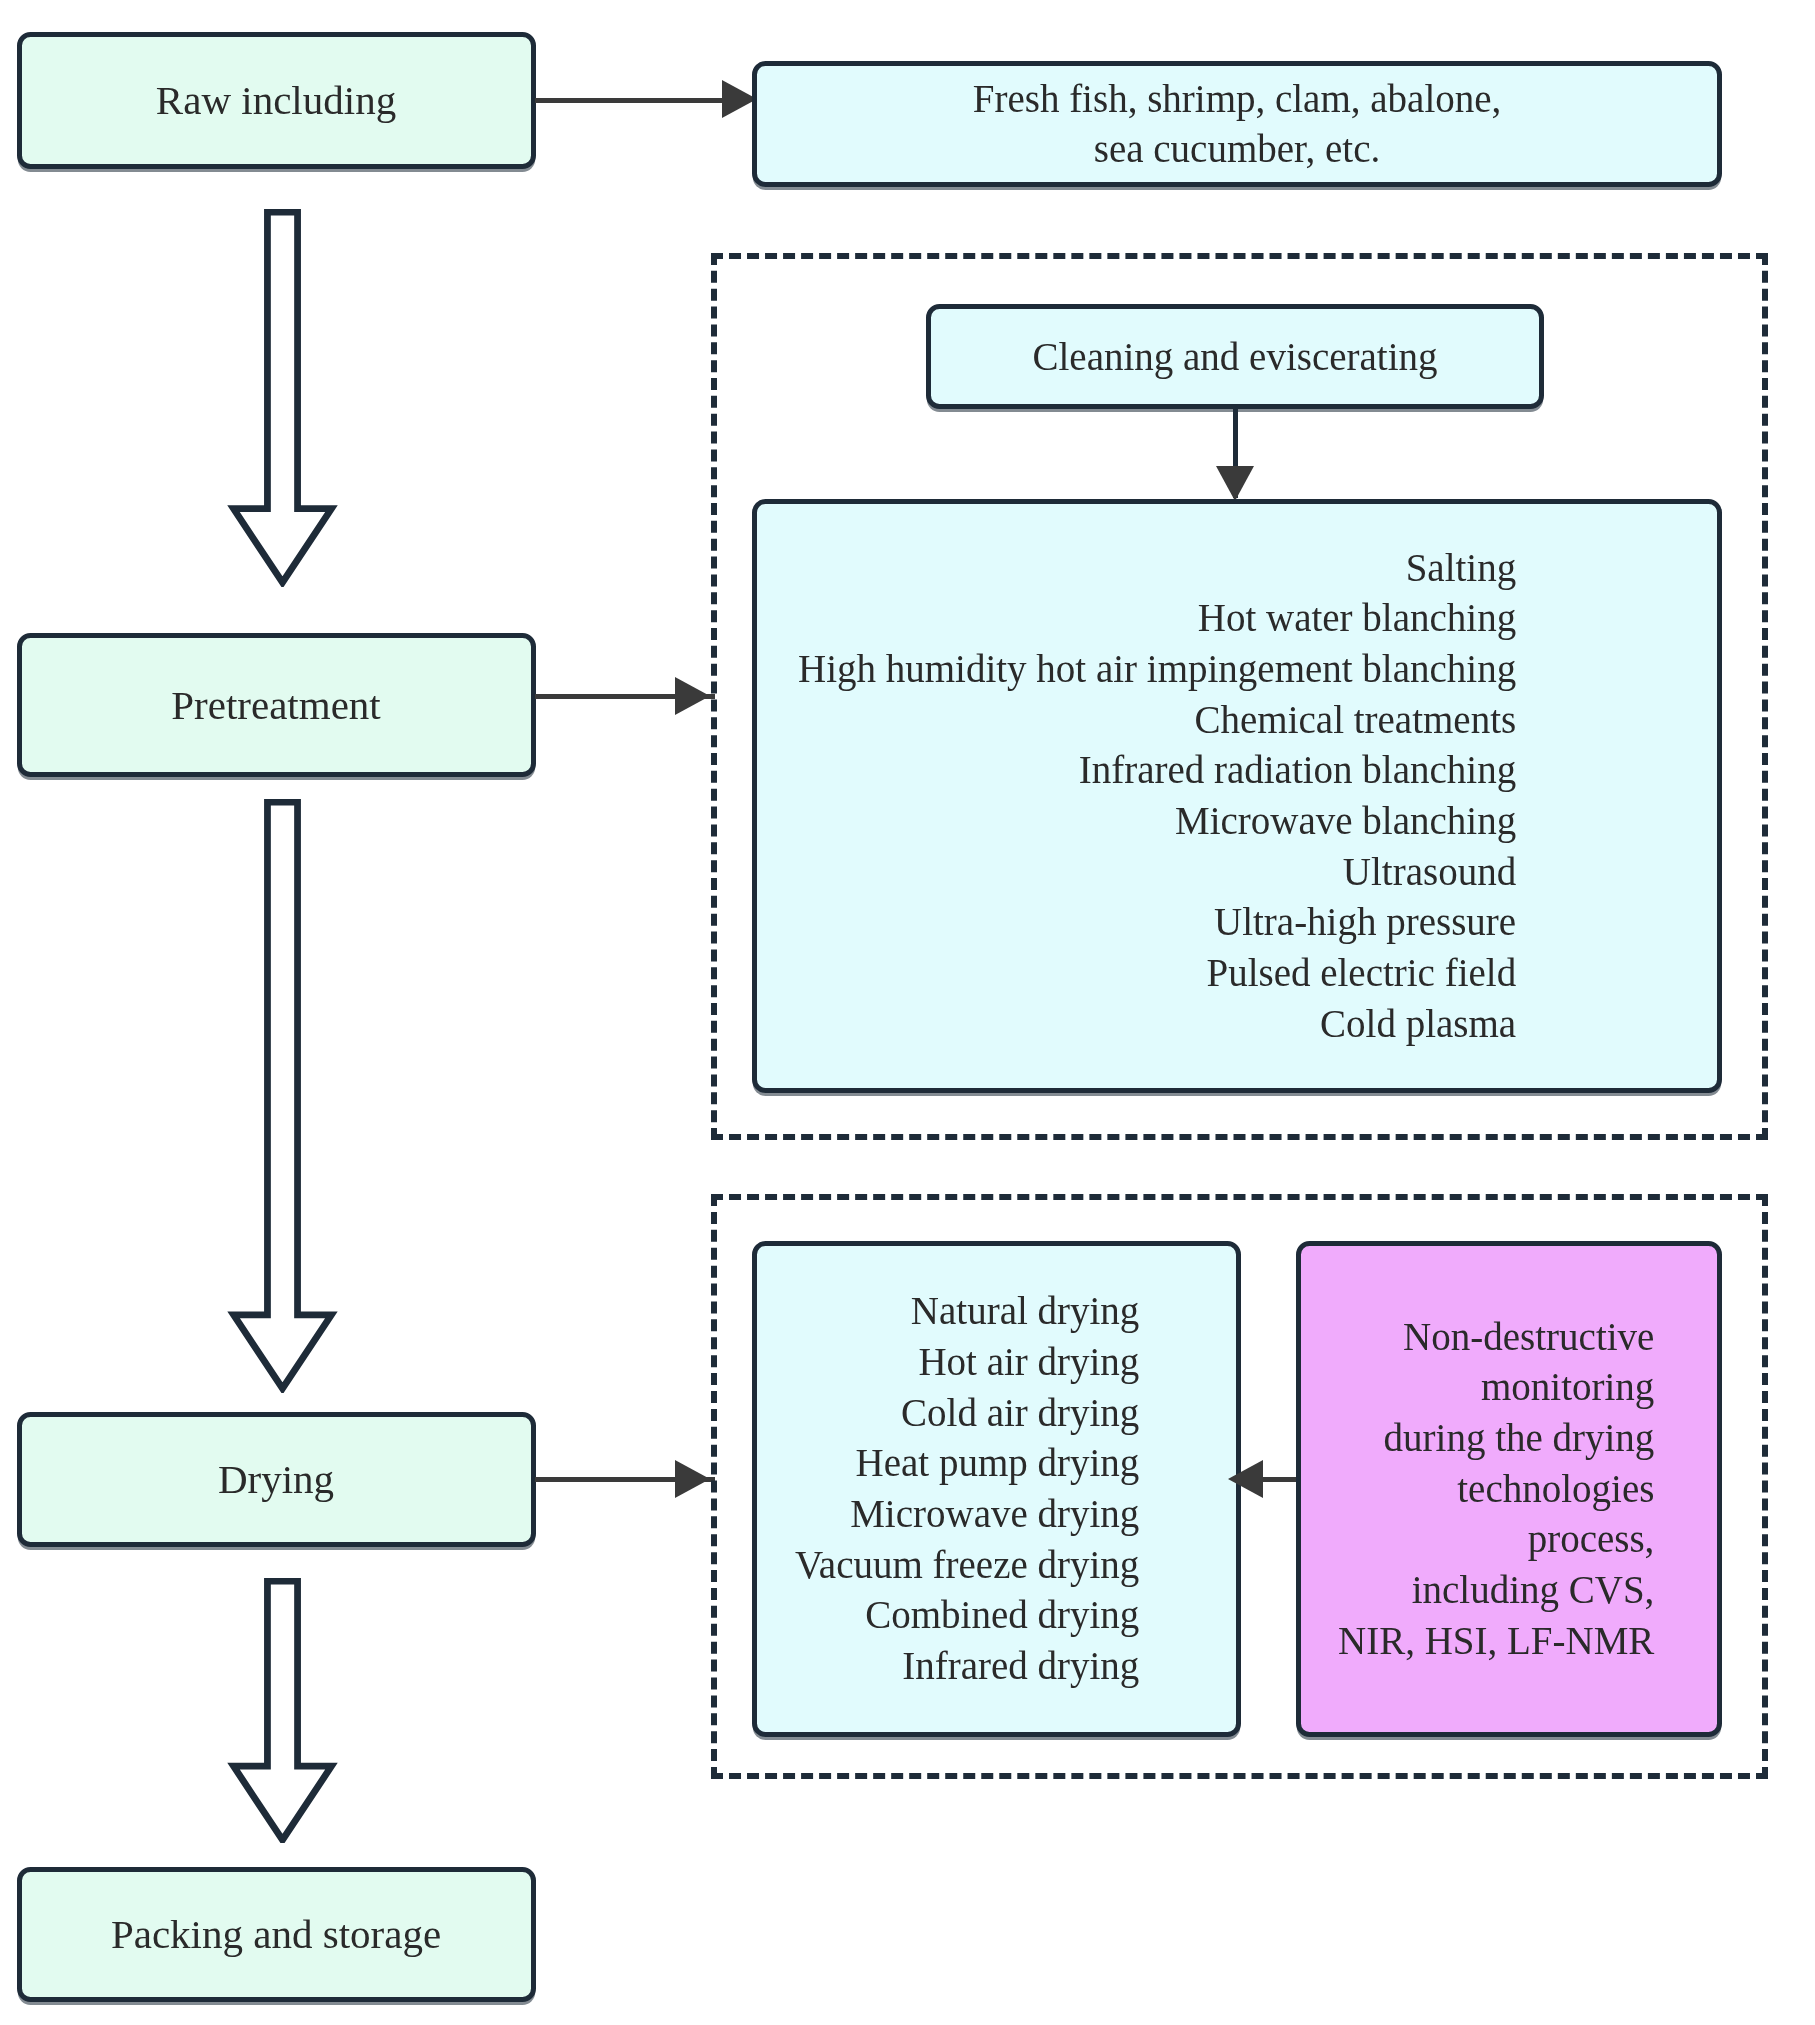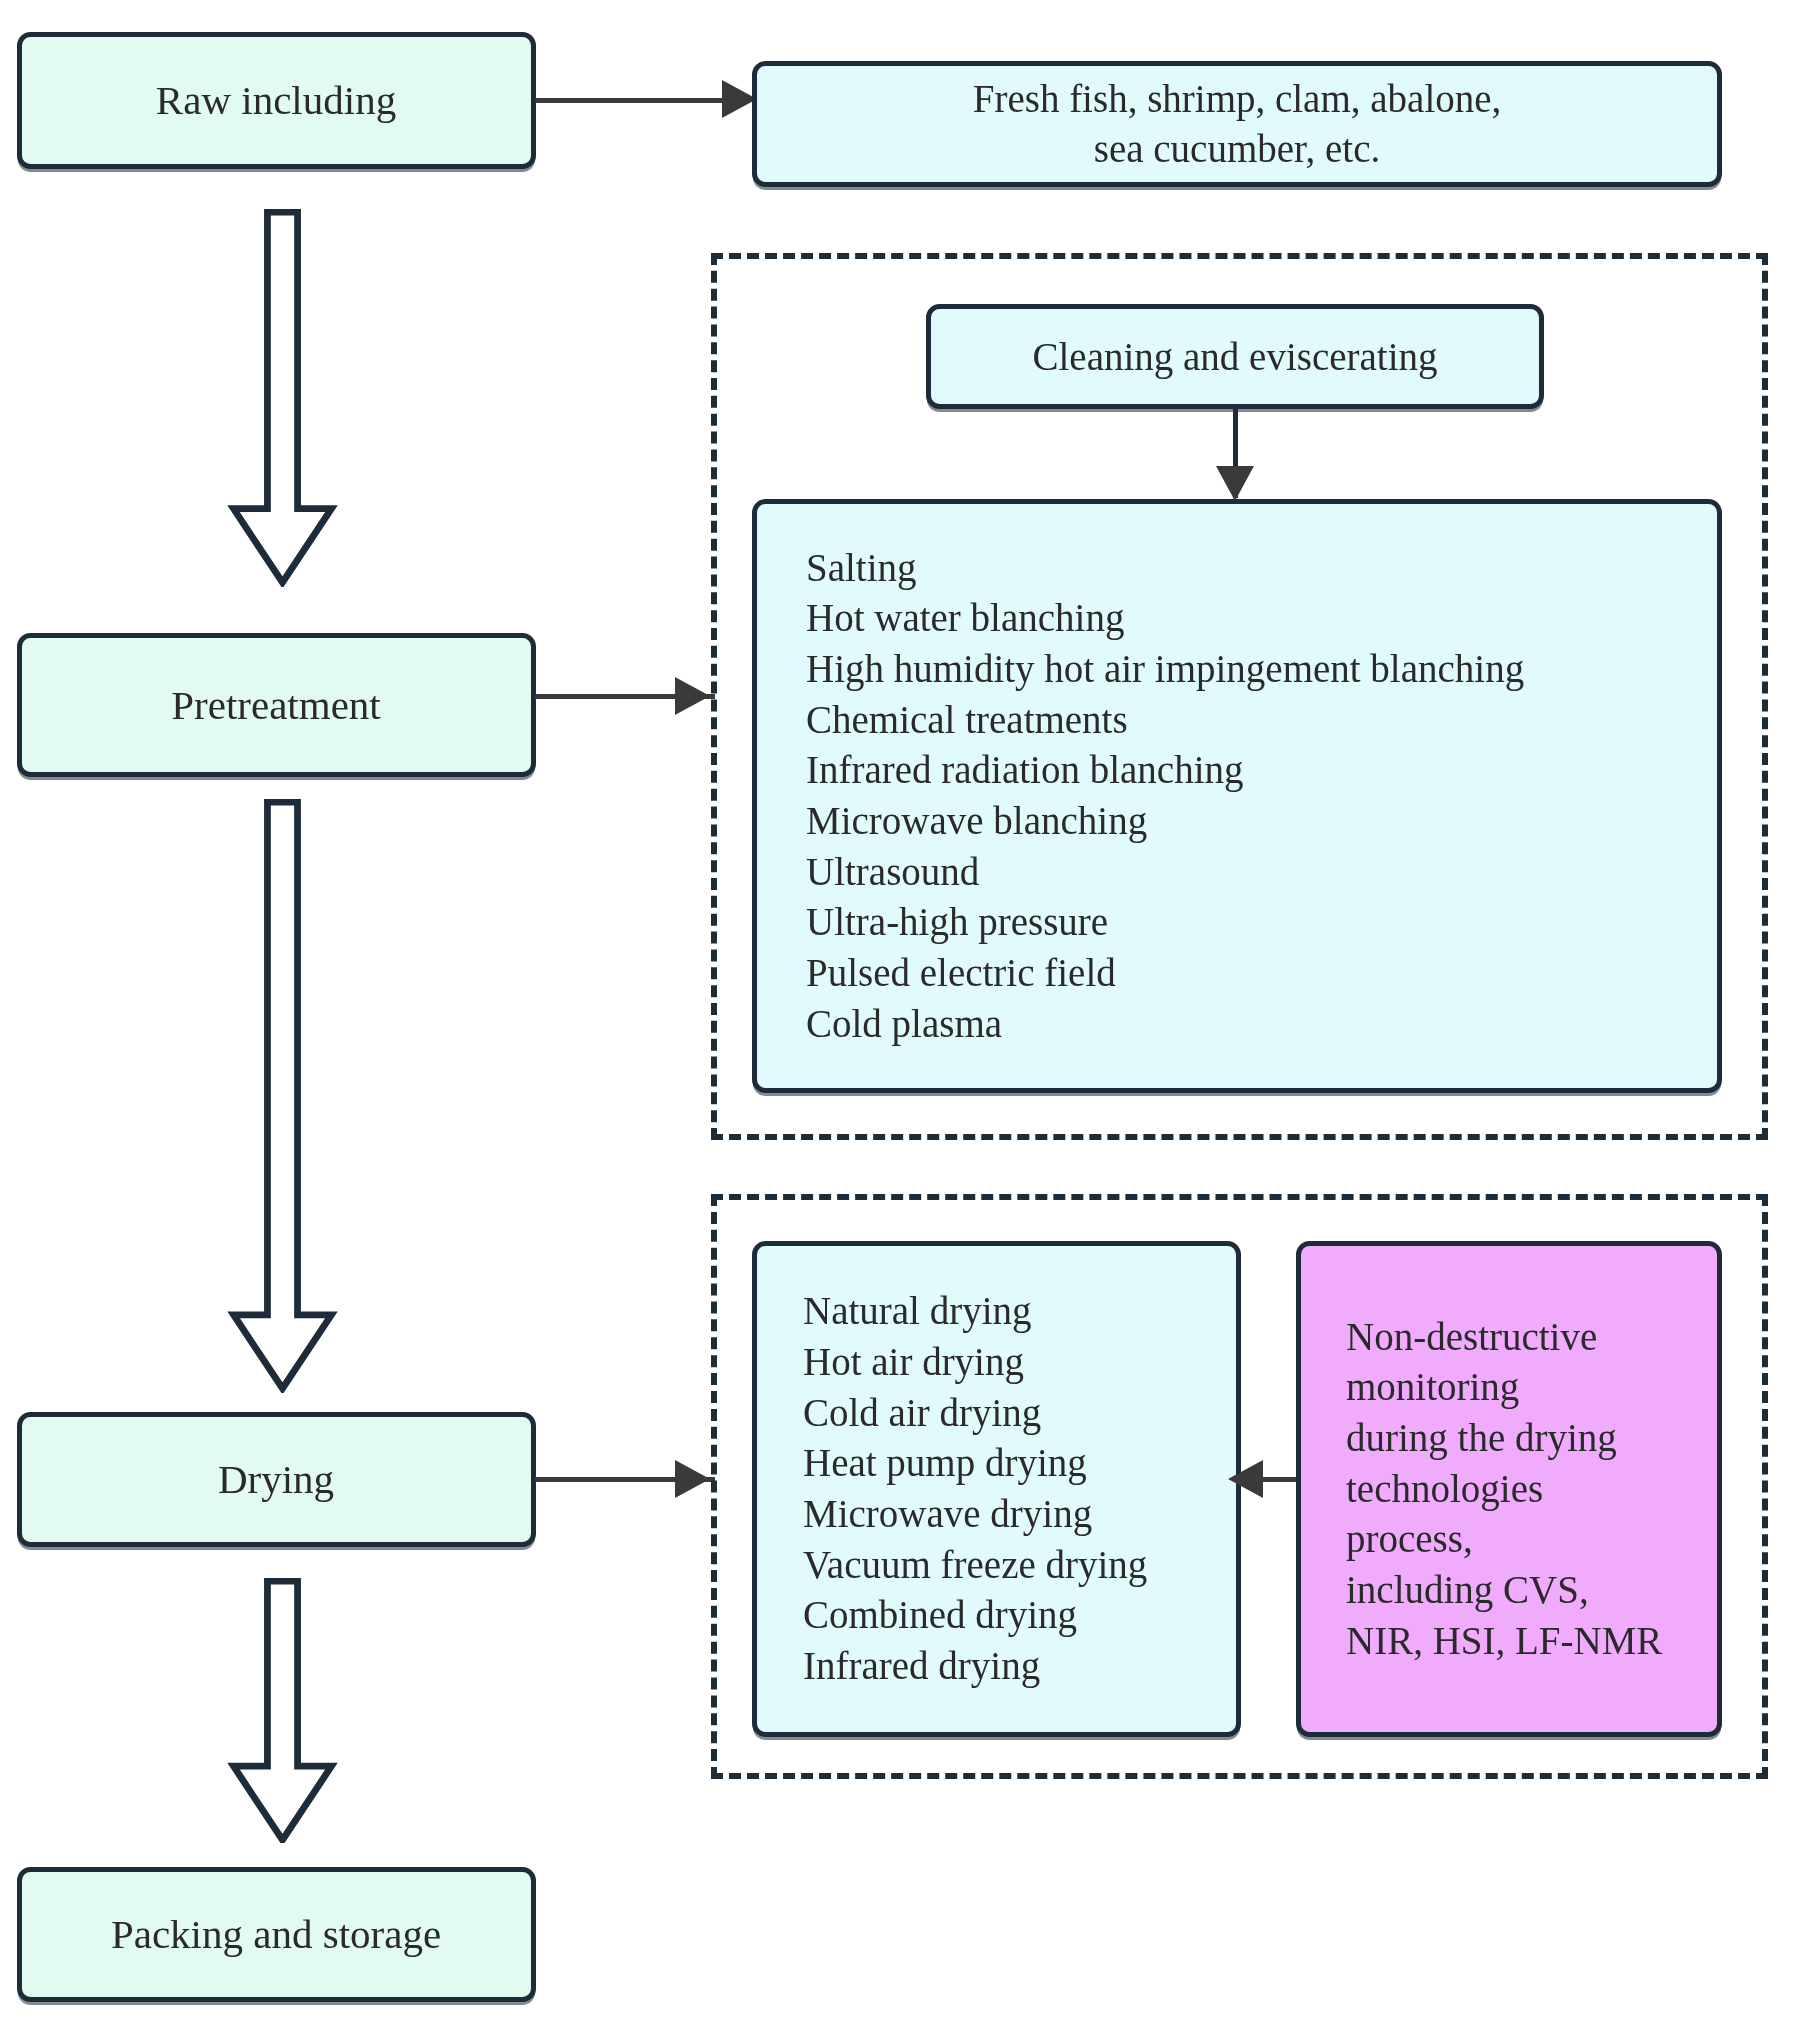--- a/index.html
+++ b/index.html
@@ -36,23 +36,24 @@
   .box.blue  { background: #f0abfc; }
 
   .box.left-align {
     justify-content: flex-start;
     text-align: left;
   }
   .stage-label { font-size: 41px; }
   .detail-text { font-size: 39px; }
 
   .list {
-    margin: 16px;
+    margin: 8px;
     padding: 0;
     list-style: none;
+    text-align: right;
   }
   .list li {
     font-size: 39px;
     line-height: 1.30;
     white-space: nowrap;
     color: #2a2a2a;
   }
 
   
   .dashed-group {

